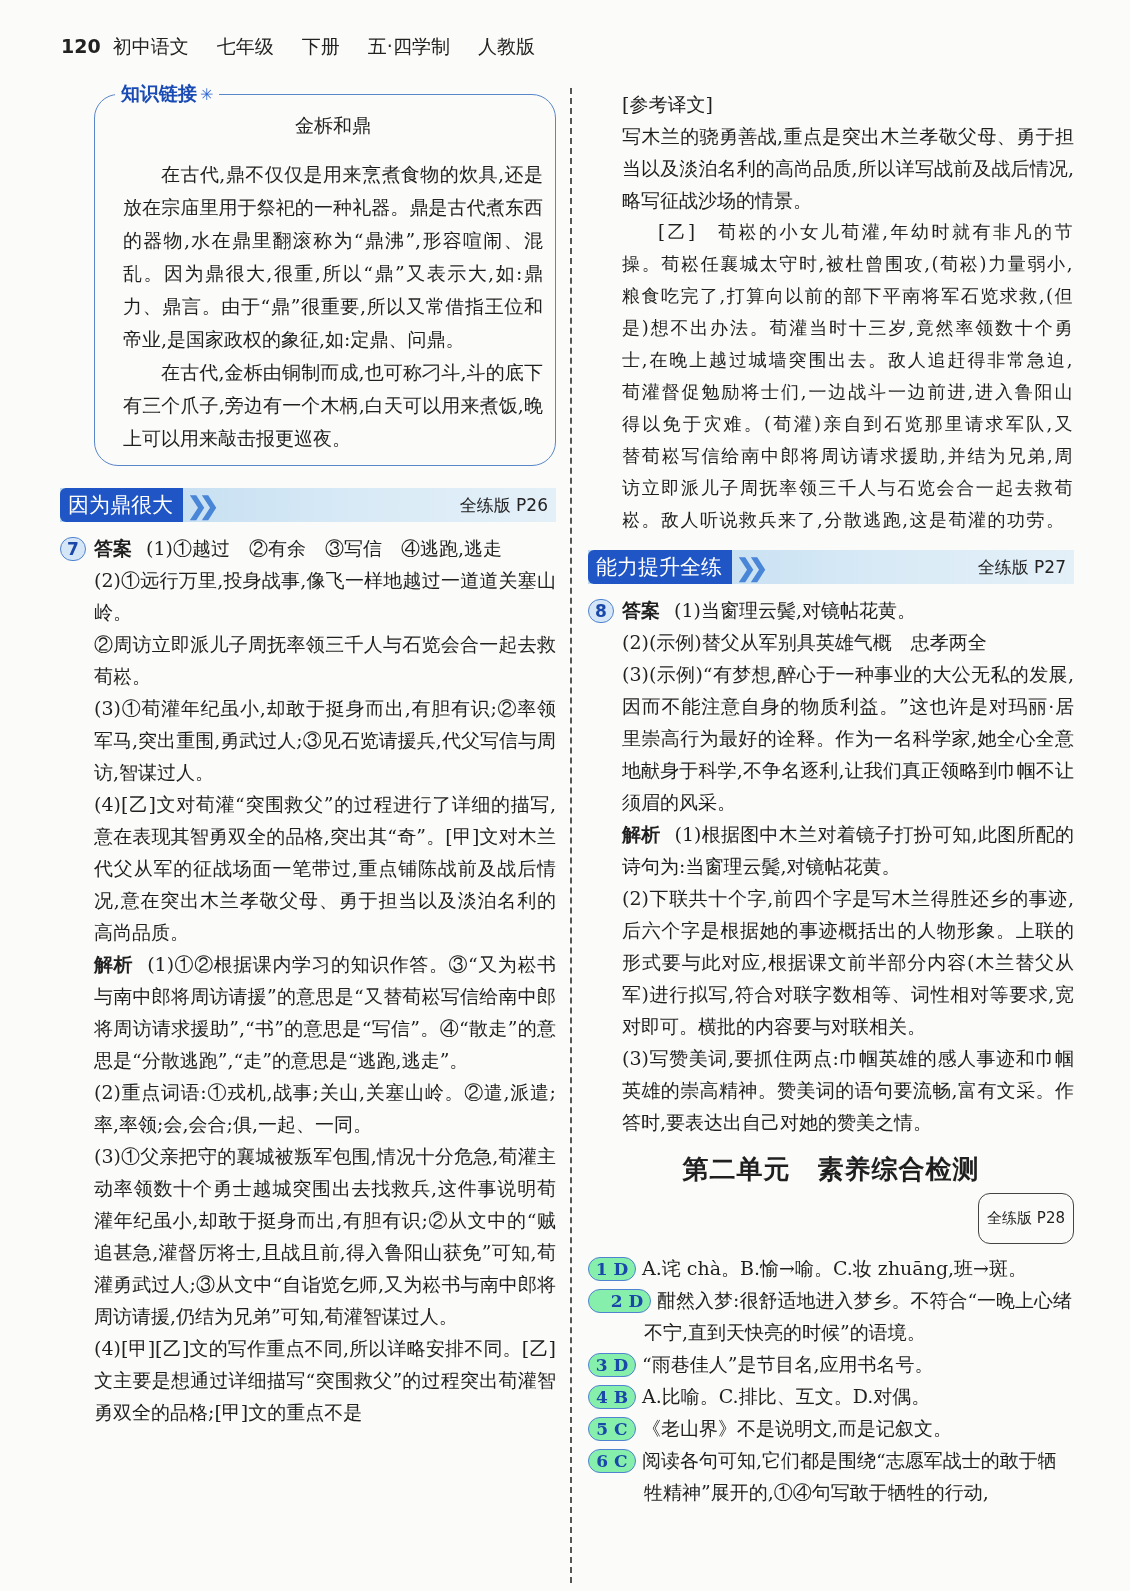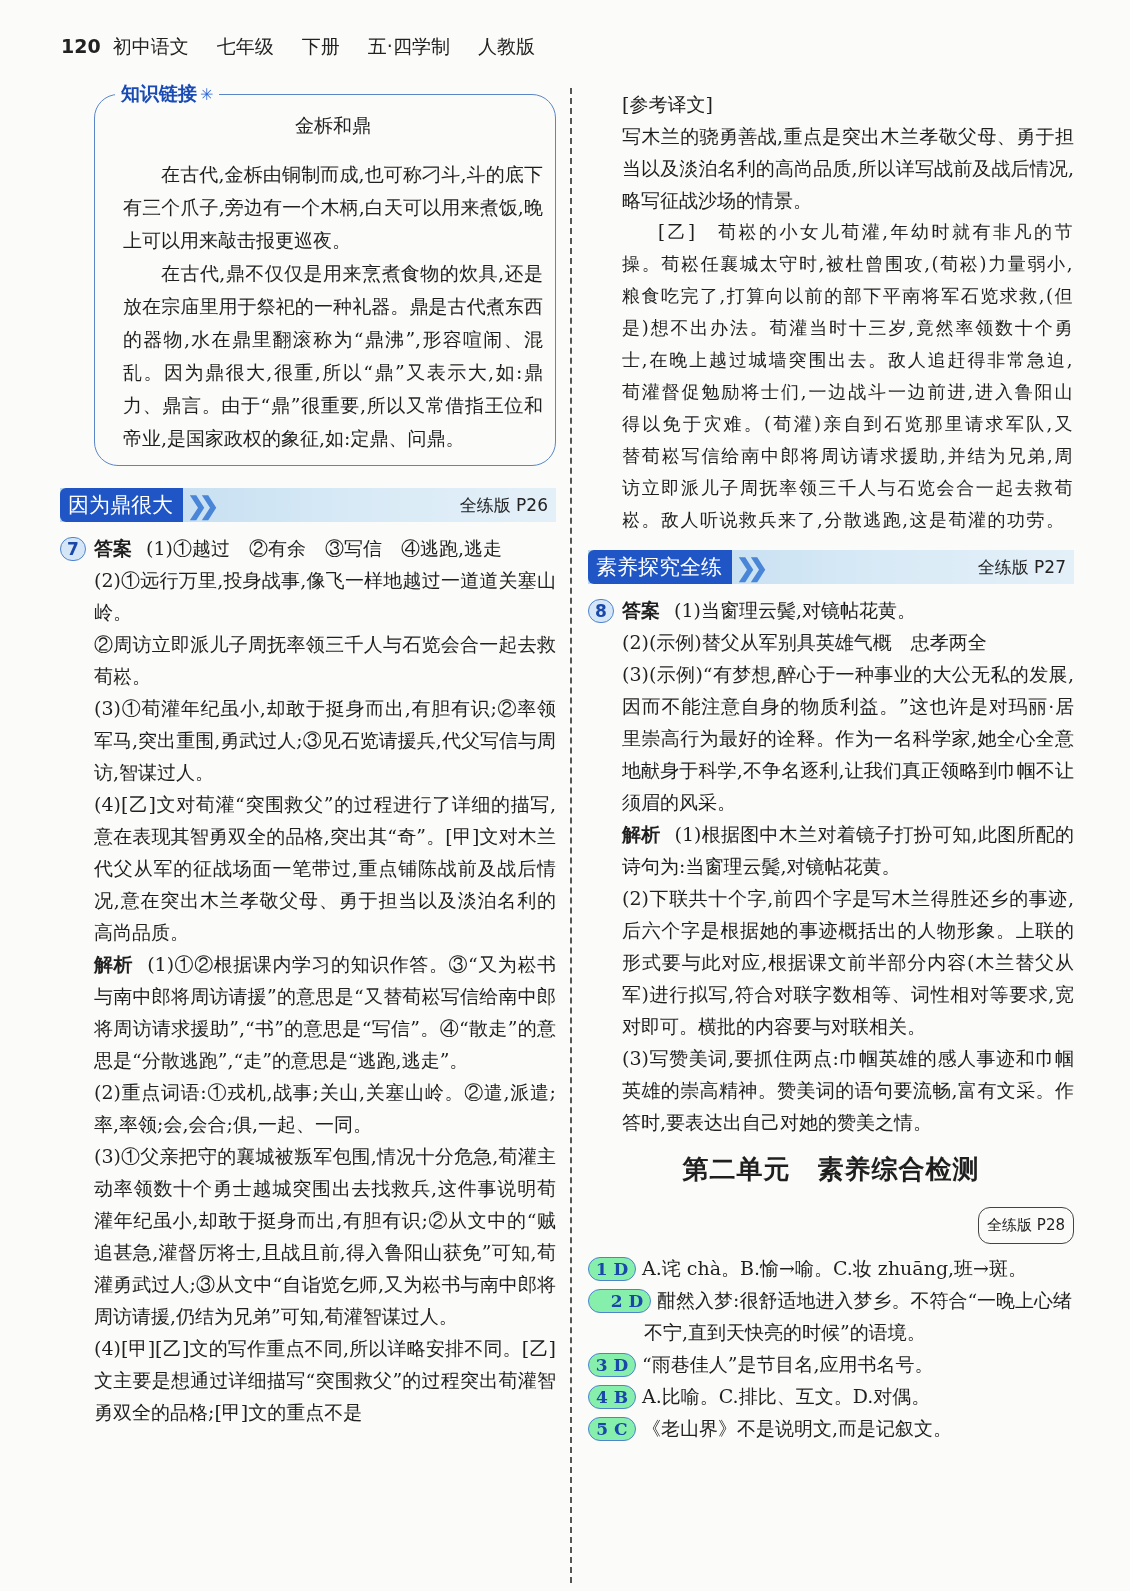--- a/index.html
+++ b/index.html
@@ -48,21 +48,21 @@
   .qnum {
     display: inline-block; min-width: 24px; height: 22px; line-height: 22px; text-align: center;
     border: 1.5px solid #4f83cf; border-radius: 12px; background: #d5e6f7; color: #1a48a8;
     font-weight: bold; font-size: 17px; margin-right: 8px; font-family: "DejaVu Sans", sans-serif;
   }
   .lbl { font-weight: bold; font-family: "DejaVu Sans", sans-serif; margin-right: 14px; }
   .tr { font-family: "DejaVu Serif", serif; font-size: 18px; line-height: 32px; letter-spacing: 1.5px; text-align: justify; }
   .unit-title { text-align: center; font-family: "DejaVu Sans", sans-serif; font-weight: bold; font-size: 26px; margin-top: 14px; letter-spacing: 1px; }
   .pill-ref {
     float: right; font-family: "DejaVu Sans", sans-serif; font-size: 15px; border: 1.3px solid #444;
-    border-radius: 12px; padding: 8px 8px; margin-top: 20px;
+    border-radius: 12px; padding: 15px 8px; margin-top: 6px;
   }
   .clearfix::after { content: ""; display: block; clear: both; }
   .ans-line { font-size: 19px; line-height: 32px; }
   .ans-badge {
     display: inline-block; width: 46px; height: 22px; line-height: 22px; border: 1.5px solid #4f83cf;
     border-radius: 12px; background: #86efac; color: #1a48a8; font-weight: bold; font-size: 17px;
     text-align: center; margin-right: 6px; font-family: "DejaVu Serif", serif;
   }
 </style>
 </head>
@@ -78,22 +78,22 @@
 </div>
 
 <div class="divider"></div>
 
 <div class="col col-left">
   <div class="kbox">
     <div class="kbox-tag">
       <span>知识链接</span><span class="spark">✳</span>
     </div>
     <div class="kbox-title">金柝和鼎</div>
+    <p>在古代,鼎不仅仅是用来烹煮食物的炊具,还是放在宗庙里用于祭祀的一种礼器。鼎是古代煮东西的器物,水在鼎里翻滚称为“鼎沸”,形容喧闹、混乱。因为鼎很大,很重,所以“鼎”又表示大,如:鼎力、鼎言。由于“鼎”很重要,所以又常借指王位和帝业,是国家政权的象征,如:定鼎、问鼎。</p>
     <p>在古代,金柝由铜制而成,也可称刁斗,斗的底下有三个爪子,旁边有一个木柄,白天可以用来煮饭,晚上可以用来敲击报更巡夜。</p>
-    <p>在古代,鼎不仅仅是用来烹煮食物的炊具,还是放在宗庙里用于祭祀的一种礼器。鼎是古代煮东西的器物,水在鼎里翻滚称为“鼎沸”,形容喧闹、混乱。因为鼎很大,很重,所以“鼎”又表示大,如:鼎力、鼎言。由于“鼎”很重要,所以又常借指王位和帝业,是国家政权的象征,如:定鼎、问鼎。</p>
   </div>
 
   <div class="banner">
     <span class="banner-title">因为鼎很大</span>
     <span class="banner-chev">❯❯</span>
     <span class="banner-ref">全练版 P26</span>
   </div>
 
   <div class="qblock">
     <div class="qline">
@@ -111,21 +111,21 @@
     <div class="qline ind">(4)[甲][乙]文的写作重点不同,所以详略安排不同。[乙]文主要是想通过详细描写“突围救父”的过程突出荀灌智勇双全的品格;[甲]文的重点不是</div>
   </div>
 </div>
 
 <div class="col col-right">
   <div class="qline ind">[参考译文]</div>
   <div class="qline ind">写木兰的骁勇善战,重点是突出木兰孝敬父母、勇于担当以及淡泊名利的高尚品质,所以详写战前及战后情况,略写征战沙场的情景。</div>
   <div class="tr ind" style="text-indent:2em;">[乙]　荀崧的小女儿荀灌,年幼时就有非凡的节操。荀崧任襄城太守时,被杜曾围攻,(荀崧)力量弱小,粮食吃完了,打算向以前的部下平南将军石览求救,(但是)想不出办法。荀灌当时十三岁,竟然率领数十个勇士,在晚上越过城墙突围出去。敌人追赶得非常急迫,荀灌督促勉励将士们,一边战斗一边前进,进入鲁阳山得以免于灾难。(荀灌)亲自到石览那里请求军队,又替荀崧写信给南中郎将周访请求援助,并结为兄弟,周访立即派儿子周抚率领三千人与石览会合一起去救荀崧。敌人听说救兵来了,分散逃跑,这是荀灌的功劳。</div>
 
   <div class="banner" style="margin-top:14px;">
-    <span class="banner-title">素养探究全练</span>
+    <span class="banner-title">能力提升全练</span>
     <span class="banner-chev">❯❯</span>
     <span class="banner-ref">全练版 P27</span>
   </div>
 
   <div class="qblock">
     <div class="qline">
       <span class="qnum">8</span><span class="lbl">答案</span><span>(1)当窗理云鬓,对镜帖花黄。</span>
     </div>
     <div class="qline ind">(2)(示例)替父从军别具英雄气概　忠孝两全</div>
     <div class="qline ind">(3)(示例)“有梦想,醉心于一种事业的大公无私的发展,因而不能注意自身的物质利益。”这也许是对玛丽·居里崇高行为最好的诠释。作为一名科学家,她全心全意地献身于科学,不争名逐利,让我们真正领略到巾帼不让须眉的风采。</div>
@@ -140,14 +140,15 @@
   <div class="clearfix">
     <span class="pill-ref">全练版 P28</span>
   </div>
 
   <div style="margin-top:8px;">
     <div class="ans-line"><span class="ans-badge">1 D</span><span>A.诧 chà。B.愉→喻。C.妆 zhuāng,班→斑。</span></div>
     <div class="ans-line" style="padding-left:56px;text-indent:-56px;"><span class="ans-badge" style="text-indent:0;padding-left:15px;">2 D</span><span>酣然入梦:很舒适地进入梦乡。不符合“一晚上心绪不宁,直到天快亮的时候”的语境。</span></div>
     <div class="ans-line"><span class="ans-badge">3 D</span><span>“雨巷佳人”是节目名,应用书名号。</span></div>
     <div class="ans-line"><span class="ans-badge">4 B</span><span>A.比喻。C.排比、互文。D.对偶。</span></div>
     <div class="ans-line"><span class="ans-badge">5 C</span><span>《老山界》不是说明文,而是记叙文。</span></div>
+    <div class="ans-line" style="padding-left:56px;text-indent:-56px;"><span class="ans-badge" style="text-indent:0;">6 C</span><span>阅读各句可知,它们都是围绕“志愿军战士的敢于牺牲精神”展开的,①④句写敢于牺牲的行动,</span></div>
   </div>
 </div>
 
 </body></html>

